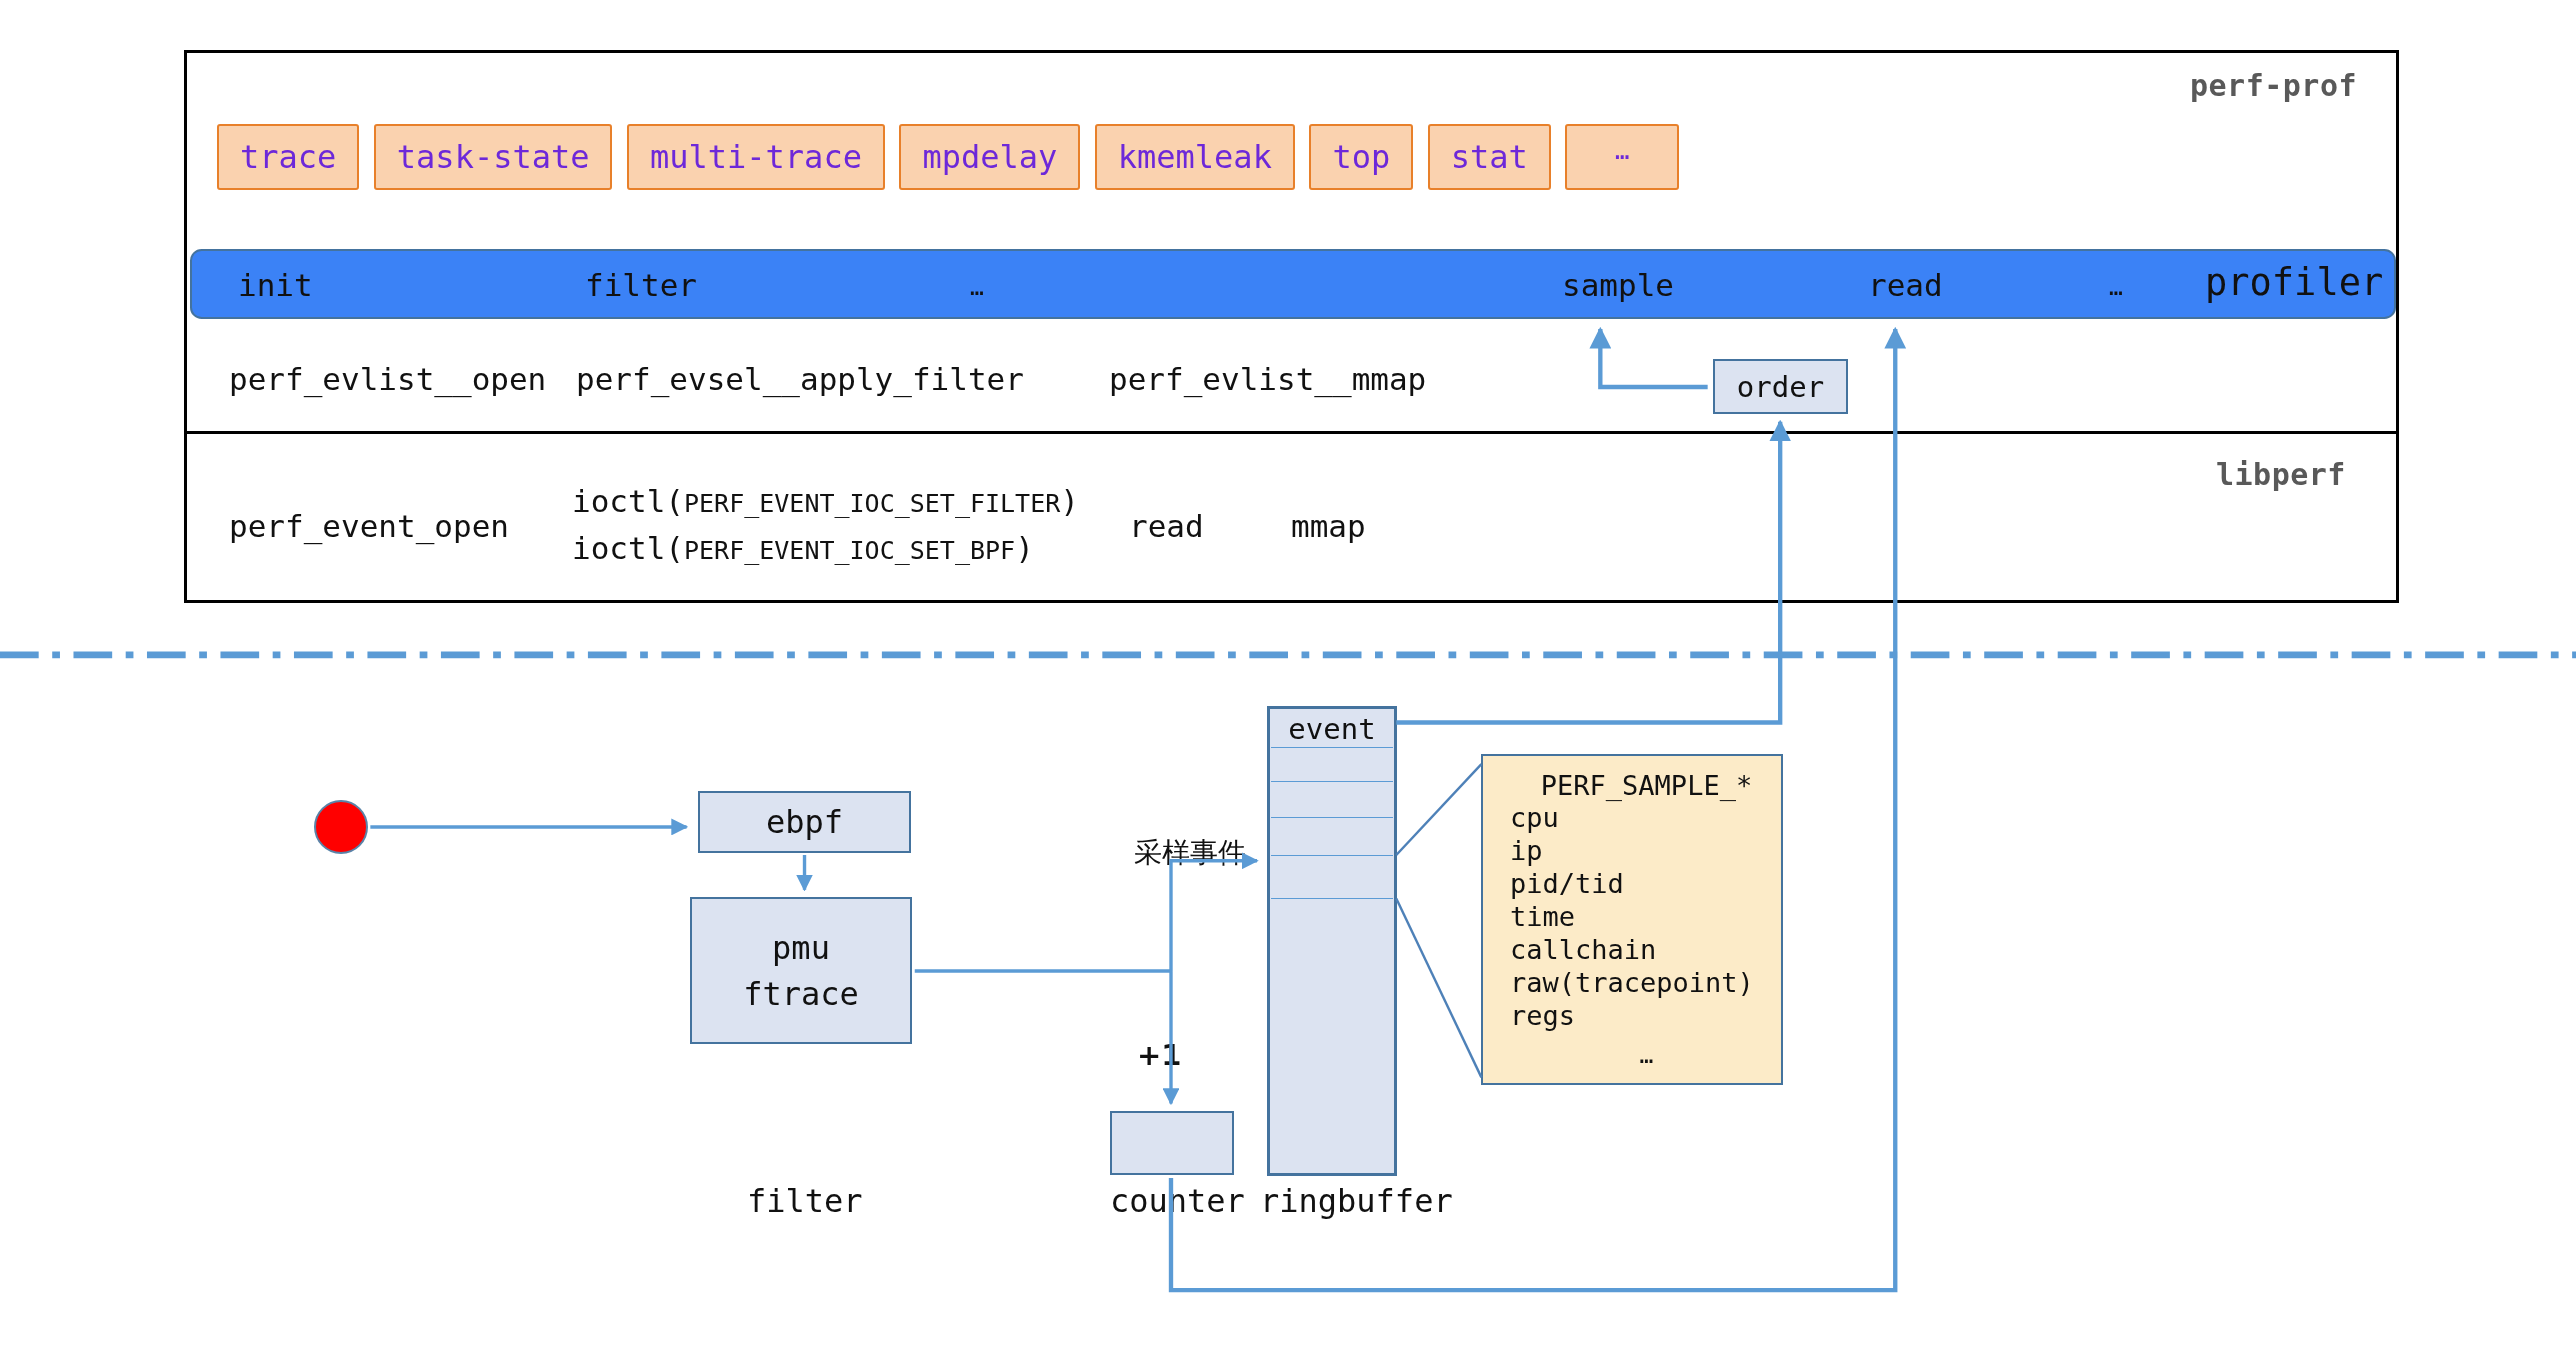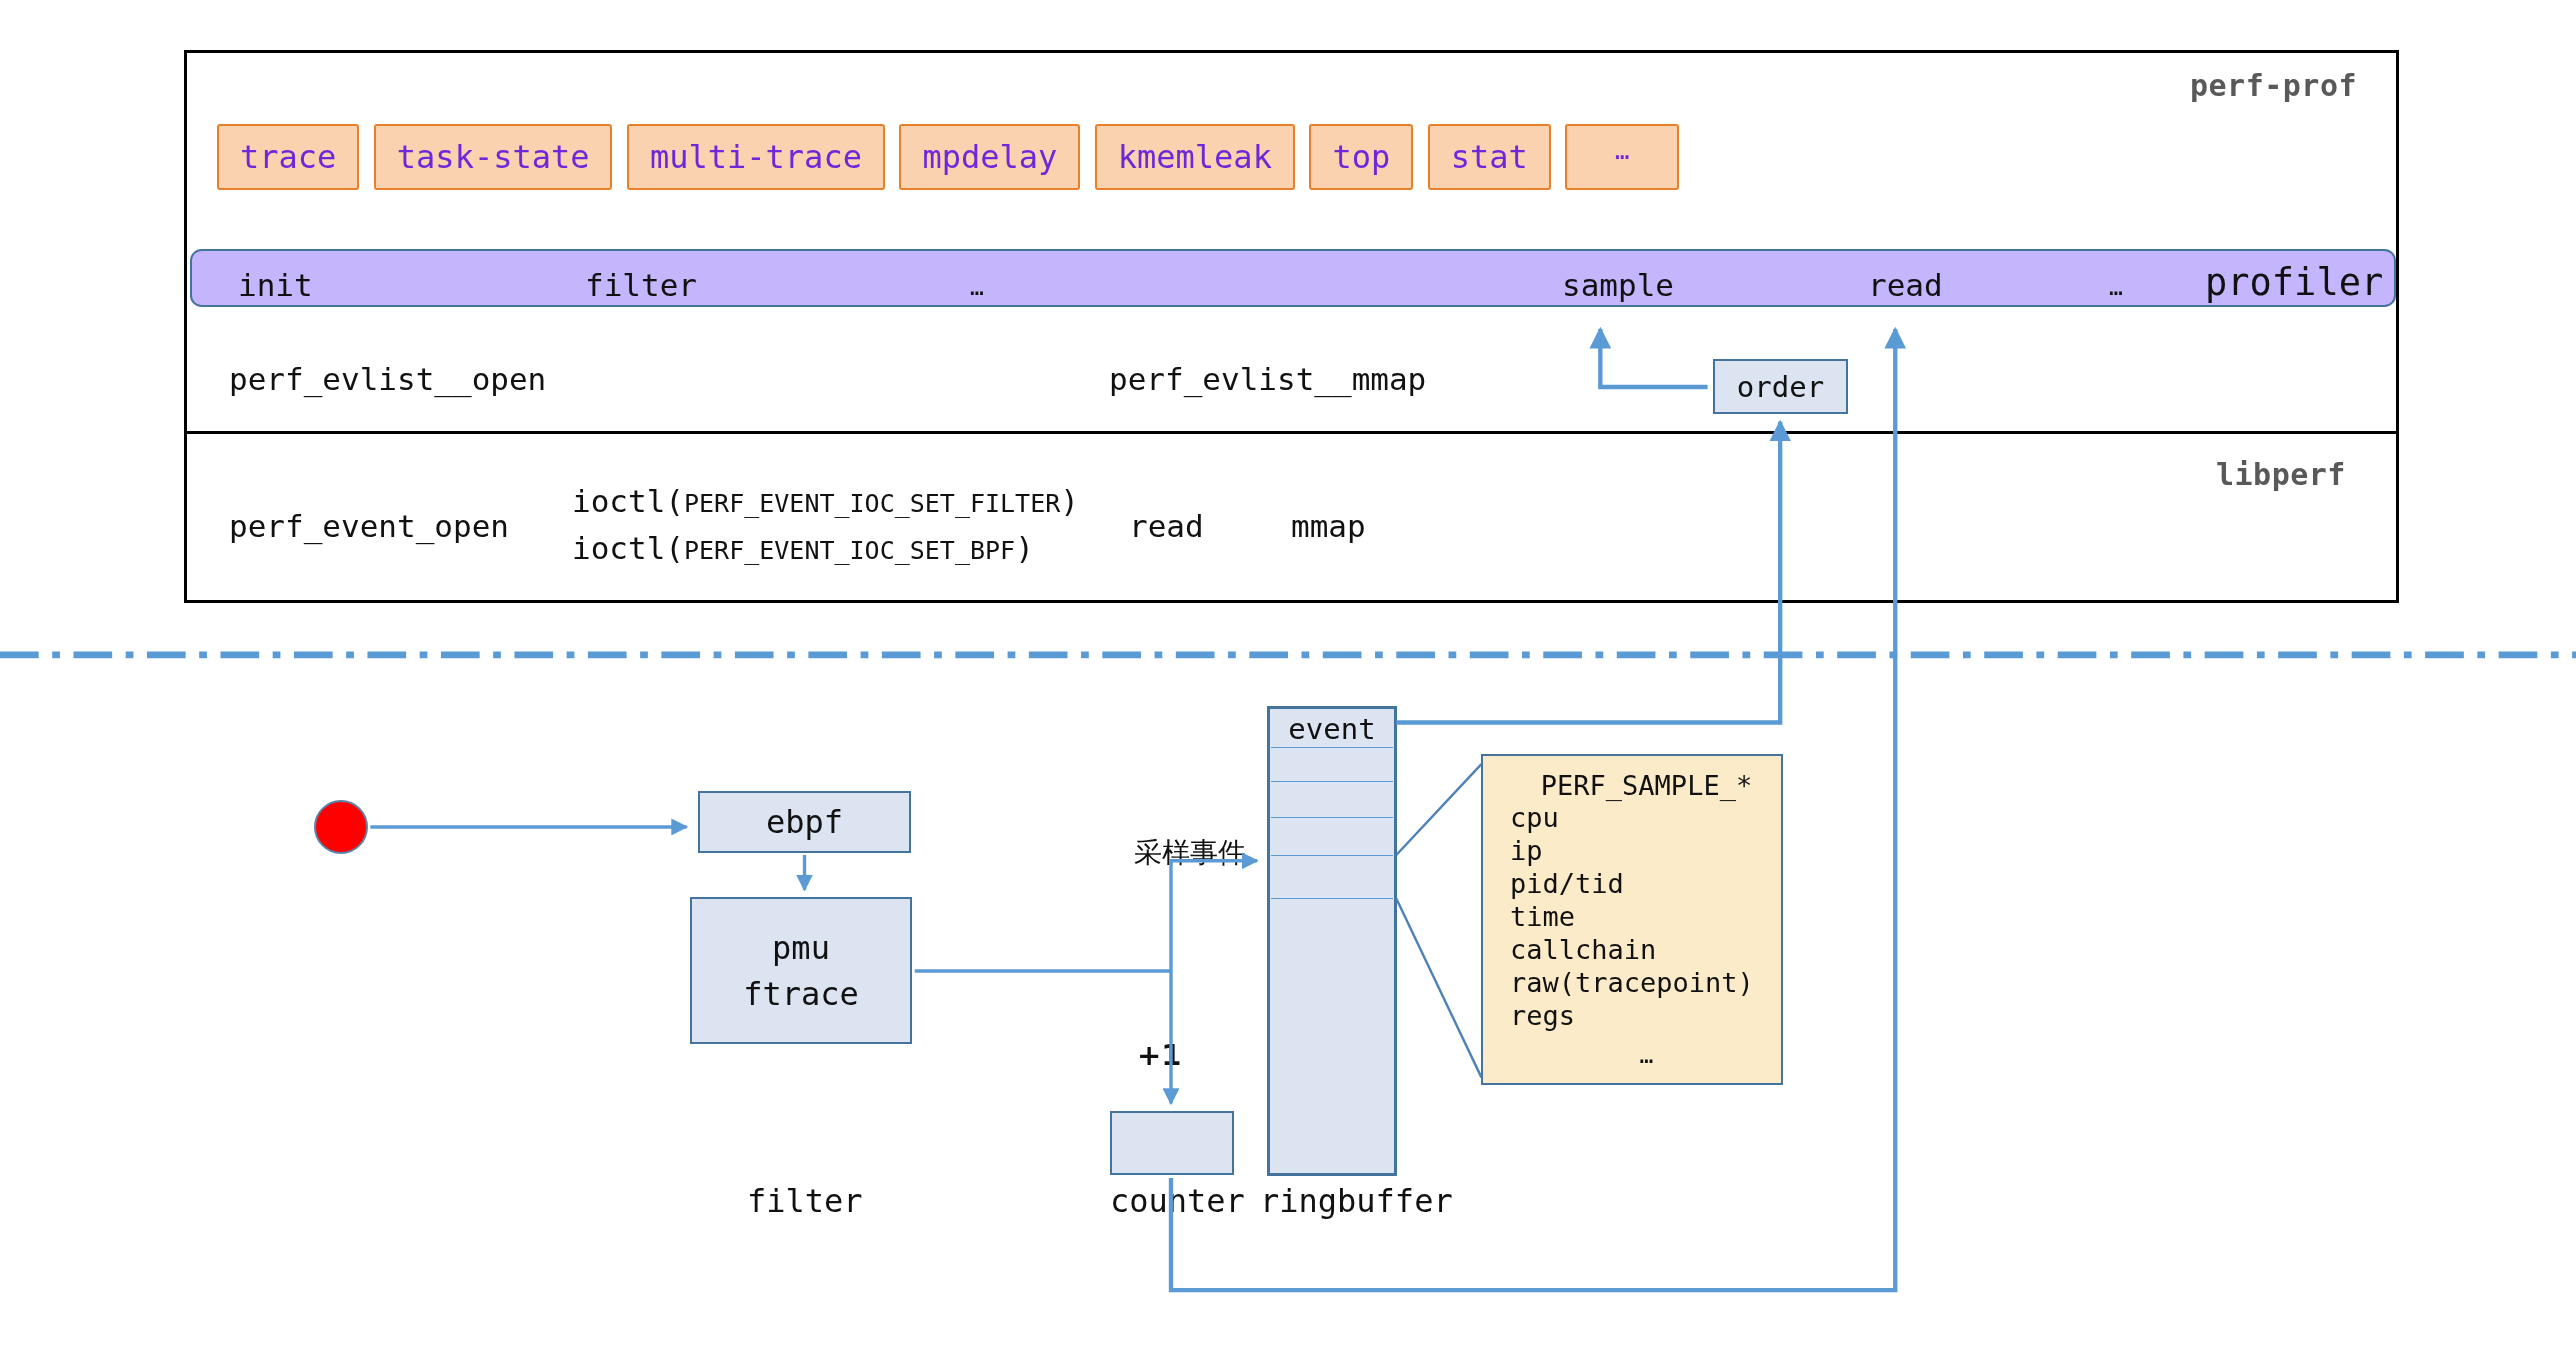--- a/index.html
+++ b/index.html
@@ -66,22 +66,22 @@
     font-size: 32px;
     color: #6d28d9;
     font-family: "DejaVu Sans Mono", monospace;
     white-space: nowrap;
   }
   .chip.ellipsis { min-width: 114px; font-size: 24px; padding-bottom: 11.6px; }
 
   
   #profiler-band {
     left: 190px; top: 249px;
-    width: 2206px; height: 58px;
-    background: #c4b5fd;
+    width: 2206px; height: 70px;
+    background: #3b82f6;
     border: 2.9px solid #44739E;
     border-radius: 11.6px;
     box-sizing: border-box;
   }
   .band-item {
     position: absolute;
     top: 15.5px;
     font-size: 31px;
     color: #111;
     font-family: "DejaVu Sans Mono", monospace;
@@ -262,20 +262,21 @@
     <span class="band-item" style="left:46px">init</span>
     <span class="band-item" style="left:393px">filter</span>
     <span class="band-item band-dots" style="left:778px">…</span>
     <span class="band-item" style="left:1370px">sample</span>
     <span class="band-item" style="left:1676px">read</span>
     <span class="band-item band-dots" style="left:1917px">…</span>
     <span class="band-item" id="band-profiler" style="left:2013px">profiler</span>
   </div>
 
   <div class="abs api" id="api-open">perf_evlist__open</div>
+  <div class="abs api" id="api-filter">perf_evsel__apply_filter</div>
   <div class="abs api" id="api-mmap">perf_evlist__mmap</div>
 
   <div class="abs" id="order-box">
     <span>order</span>
   </div>
 
   <div class="abs api" id="lp-open">perf_event_open</div>
   <div class="abs ioctl-block">
     <div>
       <span>ioctl(</span><span class="ioctl-arg">PERF_EVENT_IOC_SET_FILTER</span><span>)</span>

